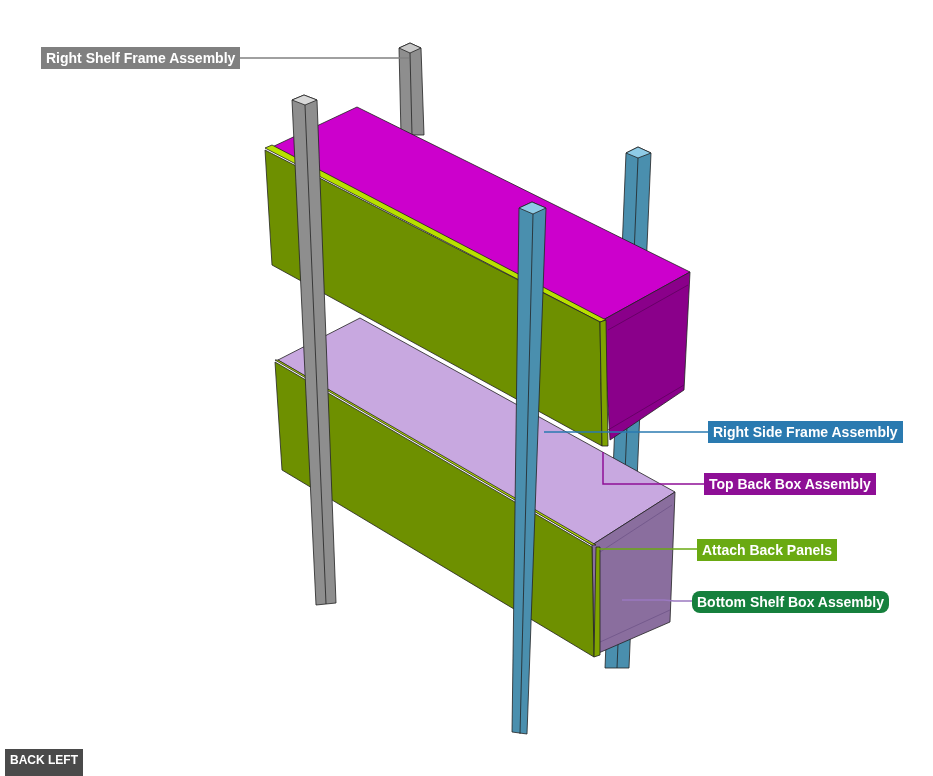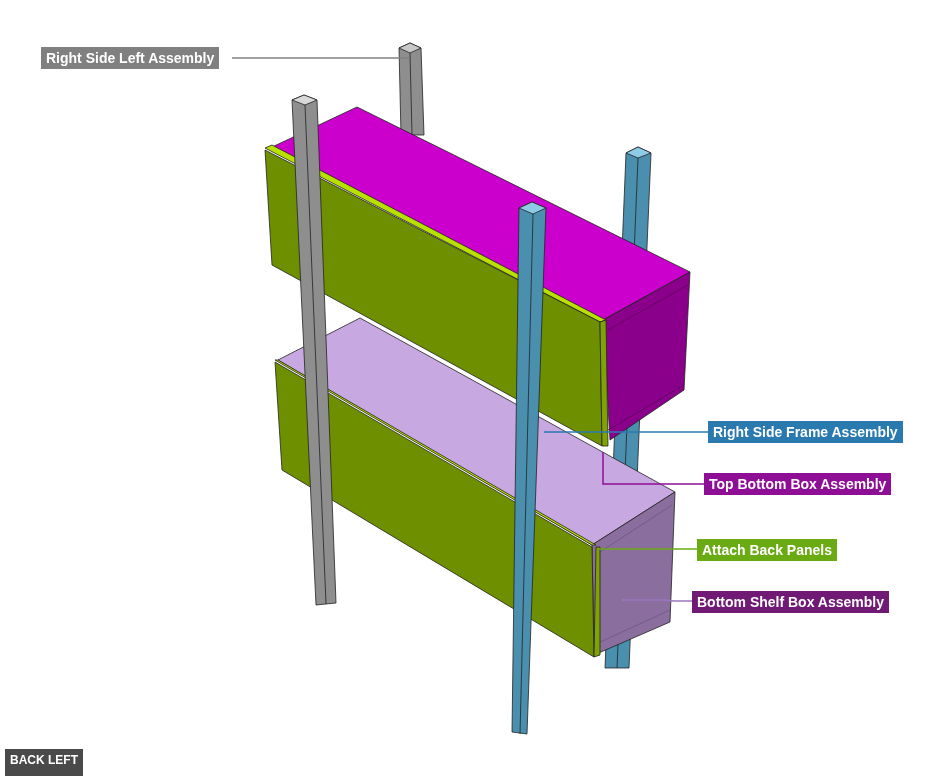--- a/index.html
+++ b/index.html
@@ -76,30 +76,30 @@
   <g fill="none" stroke-width="1.5">
     <line x1="232" y1="58" x2="409" y2="58" stroke="#808080"></line>
     <line x1="544" y1="432" x2="708" y2="432" stroke="#2a7ab0"></line>
     <polyline points="603,452 603,484 704,484" stroke="#8e0f96"></polyline>
     <line x1="598" y1="549" x2="697" y2="549" stroke="#6aaa12"></line>
     <polyline points="622,600 664,600 674,601 692,601" stroke="#9a78c0"></polyline>
   </g>
 </svg>
 
 <div class="callout" style="left: 41px; top: 47px; background: rgb(128, 128, 128);">
-  <span>Right Side Left Assembly</span>
+  <span>Right Shelf Frame Assembly</span>
 </div>
 <div class="callout" style="left: 708px; top: 421px; background: rgb(42, 122, 176);">
   <span>Right Side Frame Assembly</span>
 </div>
 <div class="callout" style="left: 704px; top: 473px; background: rgb(142, 15, 150);">
-  <span>Top Bottom Box Assembly</span>
+  <span>Top Back Box Assembly</span>
 </div>
 <div class="callout" style="left: 697px; top: 539px; background: rgb(106, 170, 18); text-align: right;">
   <span>Attach Back Panels</span>
 </div>
-<div class="callout" style="left: 692px; top: 591px; background: #701a75;">
+<div class="callout" style="left: 692px; top: 591px; background: #15803d; border-radius: 8px;">
   <span>Bottom Shelf Box Assembly</span>
 </div>
 
 <div class="view-badge">
   <span>BACK LEFT</span>
 </div>
 
 </body></html>

